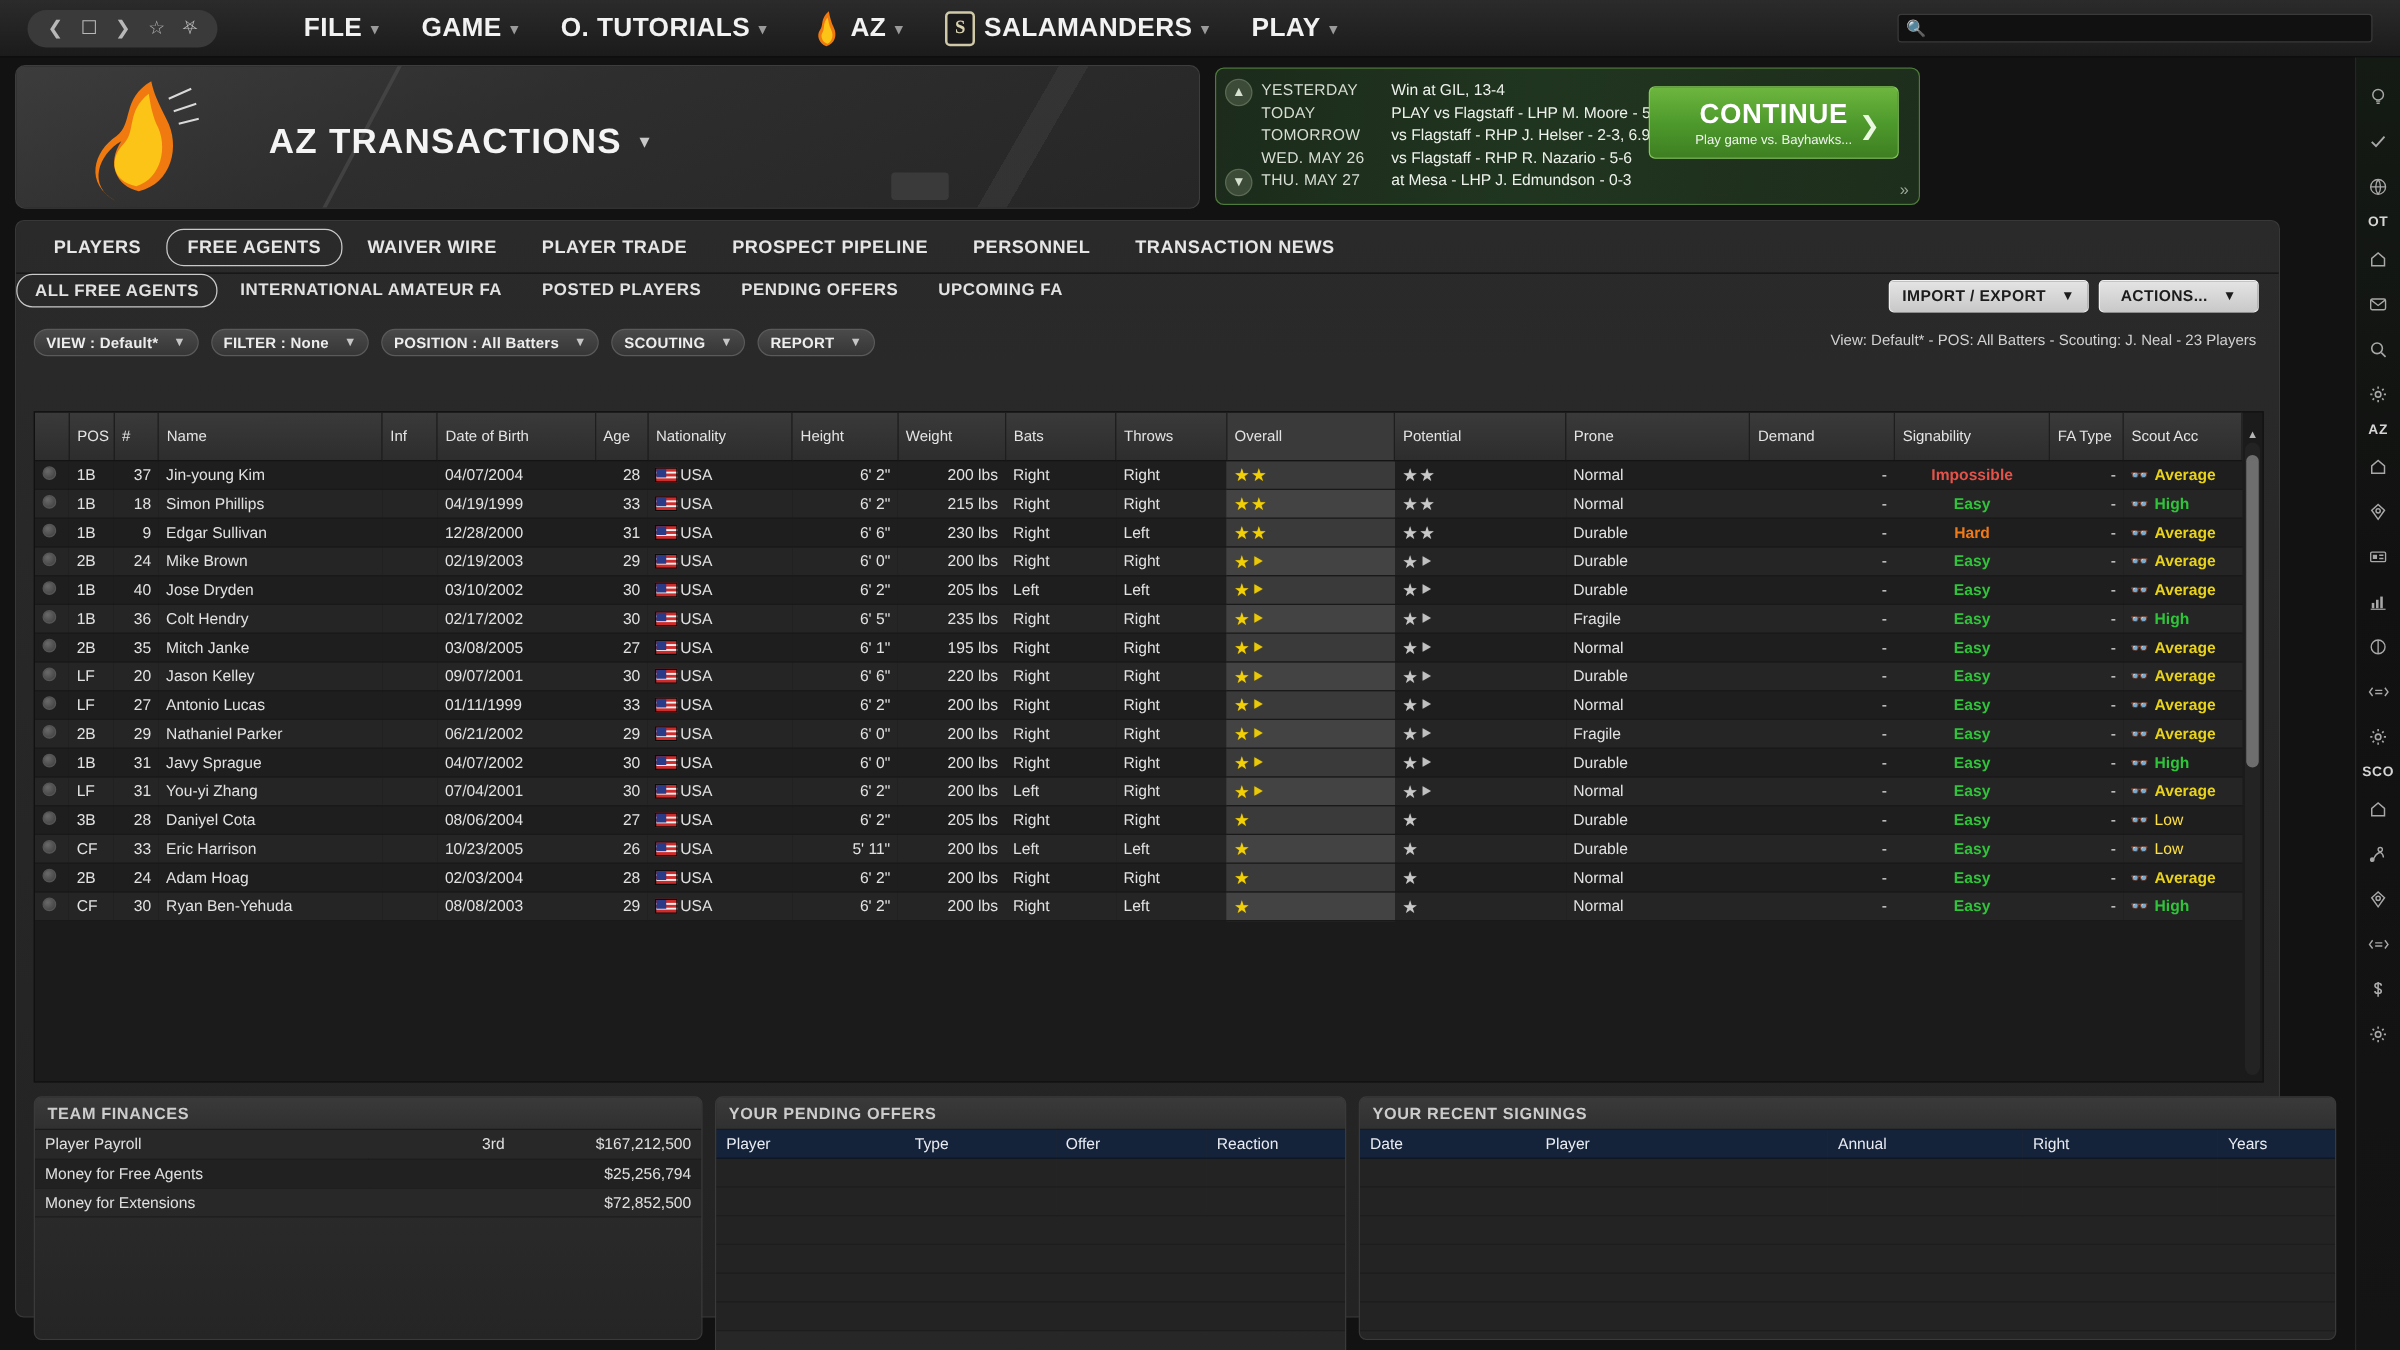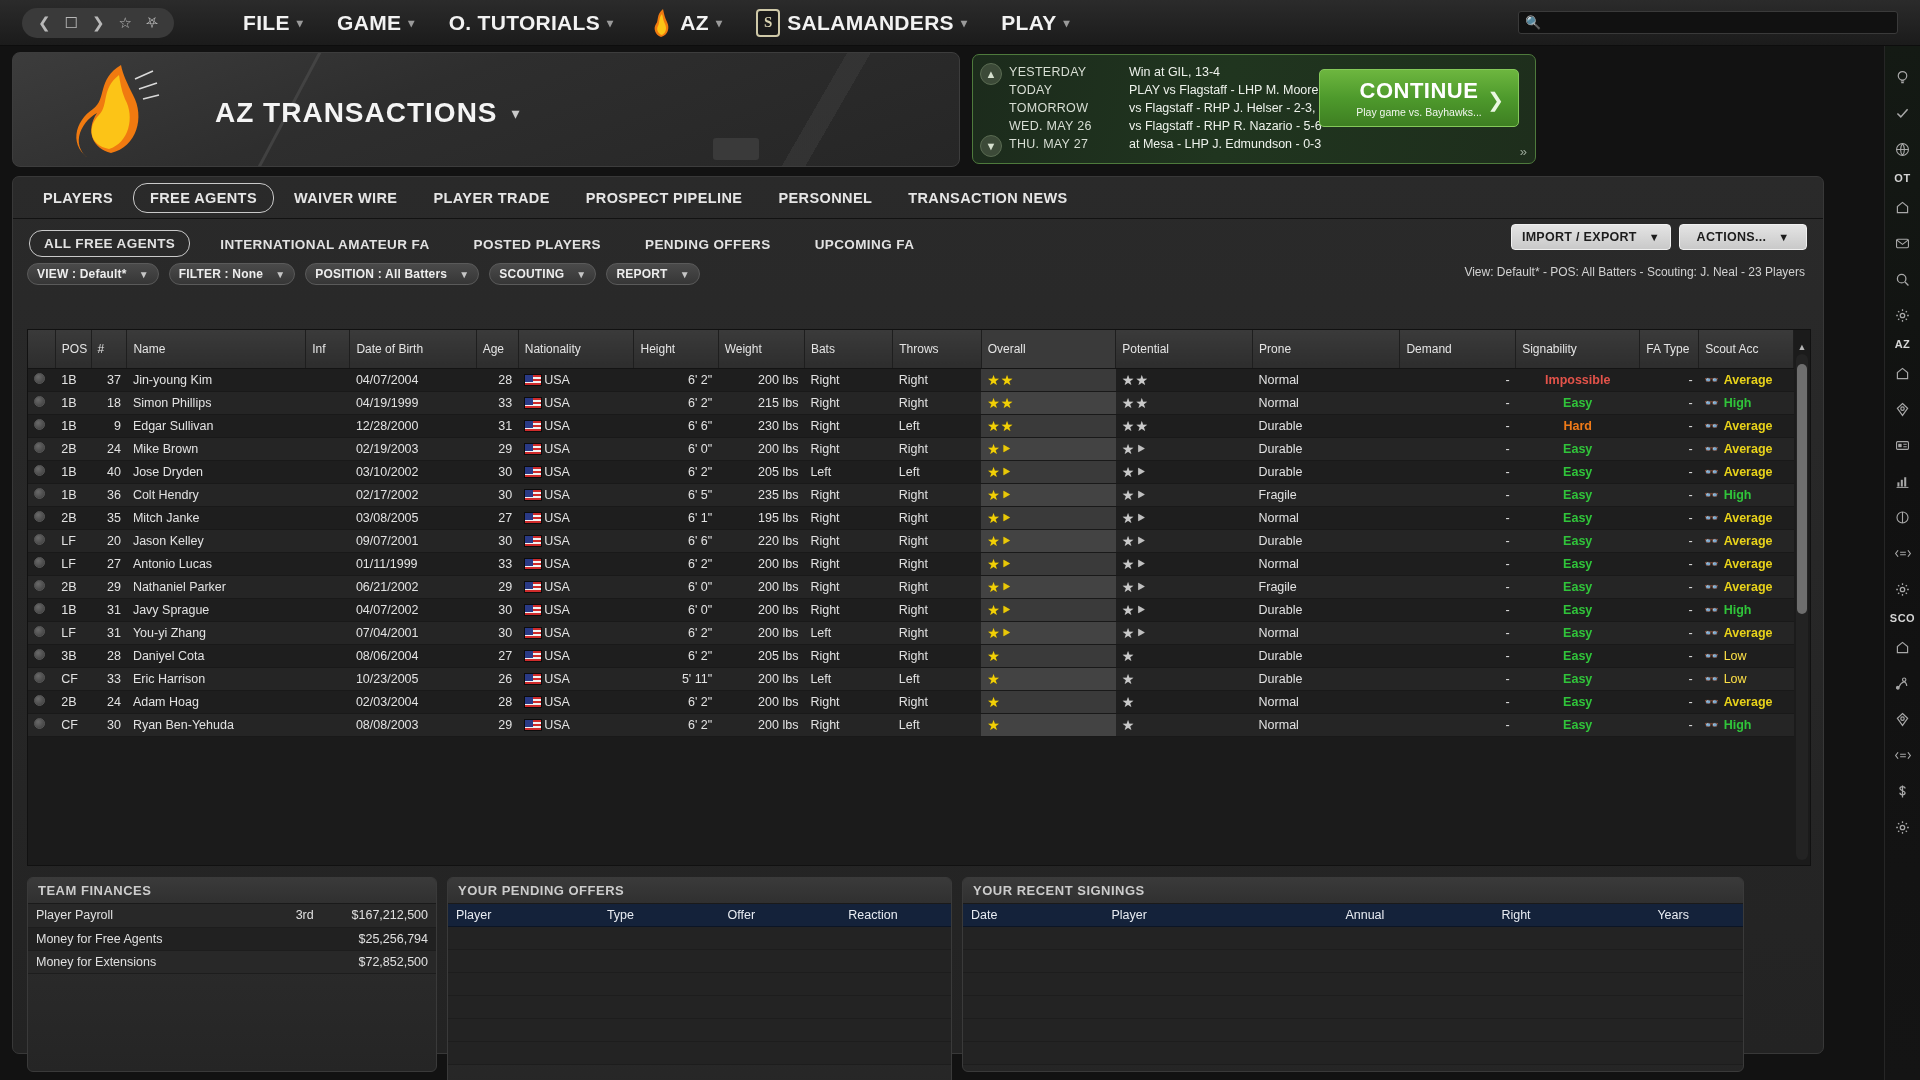--- a/index.html
+++ b/index.html
@@ -101,21 +101,21 @@
   }
   .tk-circ {
     width: 22px; height: 22px; border-radius: 50%;
     background: #3c4a38; border: 1px solid #5a6b52;
     display:flex;align-items:center;justify-content:center;
     color: #d6e0cf; font-size: 11px;
   }
   .ticker-rows { flex: 1; padding: 8px 0 0 0; }
   .tk-row { display:flex; font-size: 12.5px; line-height: 18px; color: #e2e8de; }
   .tk-day { width: 104px; color: #d8ded4; letter-spacing:.3px; }
-  .tk-txt { color: #eef2ec; margin-left: 16px; }
+  .tk-txt { color: #eef2ec; }
   .continue-btn {
     position: absolute; right: 16px; top: 14px;
     width: 200px; height: 58px; border-radius: 5px;
     background: linear-gradient(180deg,#6db63f 0%,#4e9a2c 50%,#3e7f22 100%);
     border: 1px solid #84c95a;
     color: #fff; display:flex; flex-direction:column;
     align-items:center; justify-content:center;
   }
   .continue-btn .big { font-size: 22px; font-weight: bold; letter-spacing: .5px; }
   .continue-btn .sm { font-size: 10.5px; opacity:.92; margin-top:2px; }
@@ -136,21 +136,21 @@
     display:flex; align-items:center; height: 42px; padding: 0 14px; gap: 4px;
     border-bottom: 1px solid #121212;
   }
   .tab {
     padding: 6px 16px; font-size: 14.5px; font-weight: bold; color: #e6e6e6;
     letter-spacing: .4px; border-radius: 14px;
   }
   .tab.sel { border: 1.5px solid #c9c9c9; }
 
   .subtabrow {
-    display:flex; align-items:flex-end; height: 38px; padding: 0 16px; gap: 16px;
+    display:flex; align-items:flex-start; height: 38px; padding: 0 0; gap: 4px;
     position: relative;
   }
   .subtab {
     padding: 5px 14px; font-size: 13.5px; font-weight: bold; color: #e2e2e2;
     letter-spacing:.4px; border-radius: 13px;
   }
   .subtab.sel { border: 1.5px solid #c9c9c9; }
   .right-btns { position:absolute; right: 16px; top: 5px; display:flex; gap: 8px; }
   .lt-btn {
     height: 26px; min-width: 128px; padding: 0 10px;
@@ -830,21 +830,21 @@
       </table>
       <div class="vscroll">
         <div class="up">▲</div>
         <div class="thumb"></div>
         <div class="dn">▼</div>
       </div>
     </div>
 
     <div class="botrow">
 
-      <div class="bp" style="width:410px;height:195px">
+      <div class="bp" style="width:535px;height:195px">
         <div class="bp-title">TEAM FINANCES</div>
         <table class="bt">
           <colgroup>
               <col style="width:50%">
               <col style="width:22%">
               <col style="width:28%">
             </colgroup>
           <tbody>
               <tr class="b-even">
                 <td>Player Payroll</td>

